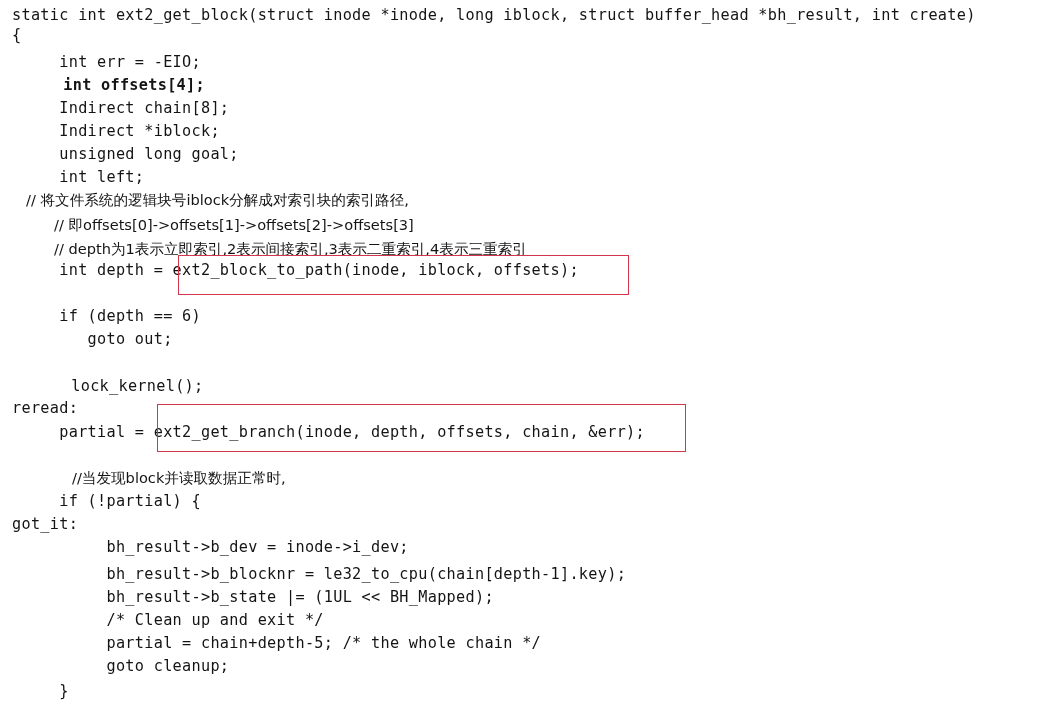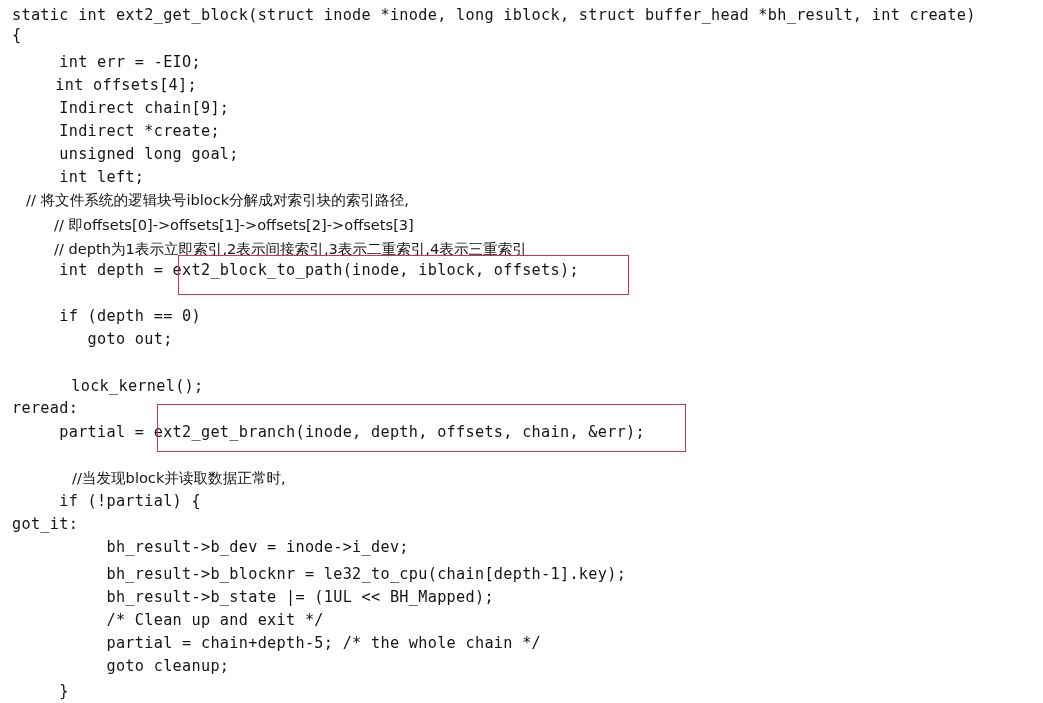--- a/index.html
+++ b/index.html
@@ -62,30 +62,30 @@
 </head>
 <body>
 
 <div id="code-listing">
   <div class="paper-tint"></div>
 
   <div id="lines-container">
       <div class="code-line" style="left: 12px; top: 6px;">static int ext2_get_block(struct inode *inode, long iblock, struct buffer_head *bh_result, int create)</div>
       <div class="code-line" style="left: 12px; top: 26px;">{</div>
       <div class="code-line" style="left: 12px; top: 53px;">     int err = -EIO;</div>
-      <div class="code-line" style="left: 8px; top: 76px;">     int offsets[4];</div>
-      <div class="code-line" style="left: 12px; top: 99px;">     Indirect chain[9];</div>
-      <div class="code-line" style="left: 12px; top: 122px;">     Indirect *create;</div>
+      <div class="code-line" style="left: 16px; top: 76px; font-weight: bold;">     int offsets[4];</div>
+      <div class="code-line" style="left: 12px; top: 99px;">     Indirect chain[8];</div>
+      <div class="code-line" style="left: 12px; top: 122px;">     Indirect *iblock;</div>
       <div class="code-line" style="left: 12px; top: 145px;">     unsigned long goal;</div>
       <div class="code-line" style="left: 12px; top: 168px;">     int left;</div>
       <div class="code-line cjk" style="left: 26px; top: 190px;">// 将文件系统的逻辑块号iblock分解成对索引块的索引路径,</div>
       <div class="code-line cjk" style="left: 54px; top: 215px;">// 即offsets[0]-&gt;offsets[1]-&gt;offsets[2]-&gt;offsets[3]</div>
       <div class="code-line cjk" style="left: 54px; top: 239px;">// depth为1表示立即索引,2表示间接索引,3表示二重索引,4表示三重索引</div>
       <div class="code-line" style="left: 12px; top: 261px;">     int depth = ext2_block_to_path(inode, iblock, offsets);</div>
-      <div class="code-line" style="left: 12px; top: 307px;">     if (depth == 0)</div>
+      <div class="code-line" style="left: 12px; top: 307px;">     if (depth == 6)</div>
       <div class="code-line" style="left: 12px; top: 330px;">        goto out;</div>
       <div class="code-line" style="left: 24px; top: 377px;">     lock_kernel();</div>
       <div class="code-line" style="left: 12px; top: 399px;">reread:</div>
       <div class="code-line" style="left: 12px; top: 423px;">     partial = ext2_get_branch(inode, depth, offsets, chain, &amp;err);</div>
       <div class="code-line cjk" style="left: 72px; top: 468px;">//当发现block并读取数据正常时,</div>
       <div class="code-line" style="left: 12px; top: 492px;">     if (!partial) {</div>
       <div class="code-line" style="left: 12px; top: 515px;">got_it:</div>
       <div class="code-line" style="left: 12px; top: 538px;">          bh_result-&gt;b_dev = inode-&gt;i_dev;</div>
       <div class="code-line" style="left: 12px; top: 565px;">          bh_result-&gt;b_blocknr = le32_to_cpu(chain[depth-1].key);</div>
       <div class="code-line" style="left: 12px; top: 588px;">          bh_result-&gt;b_state |= (1UL &lt;&lt; BH_Mapped);</div>

